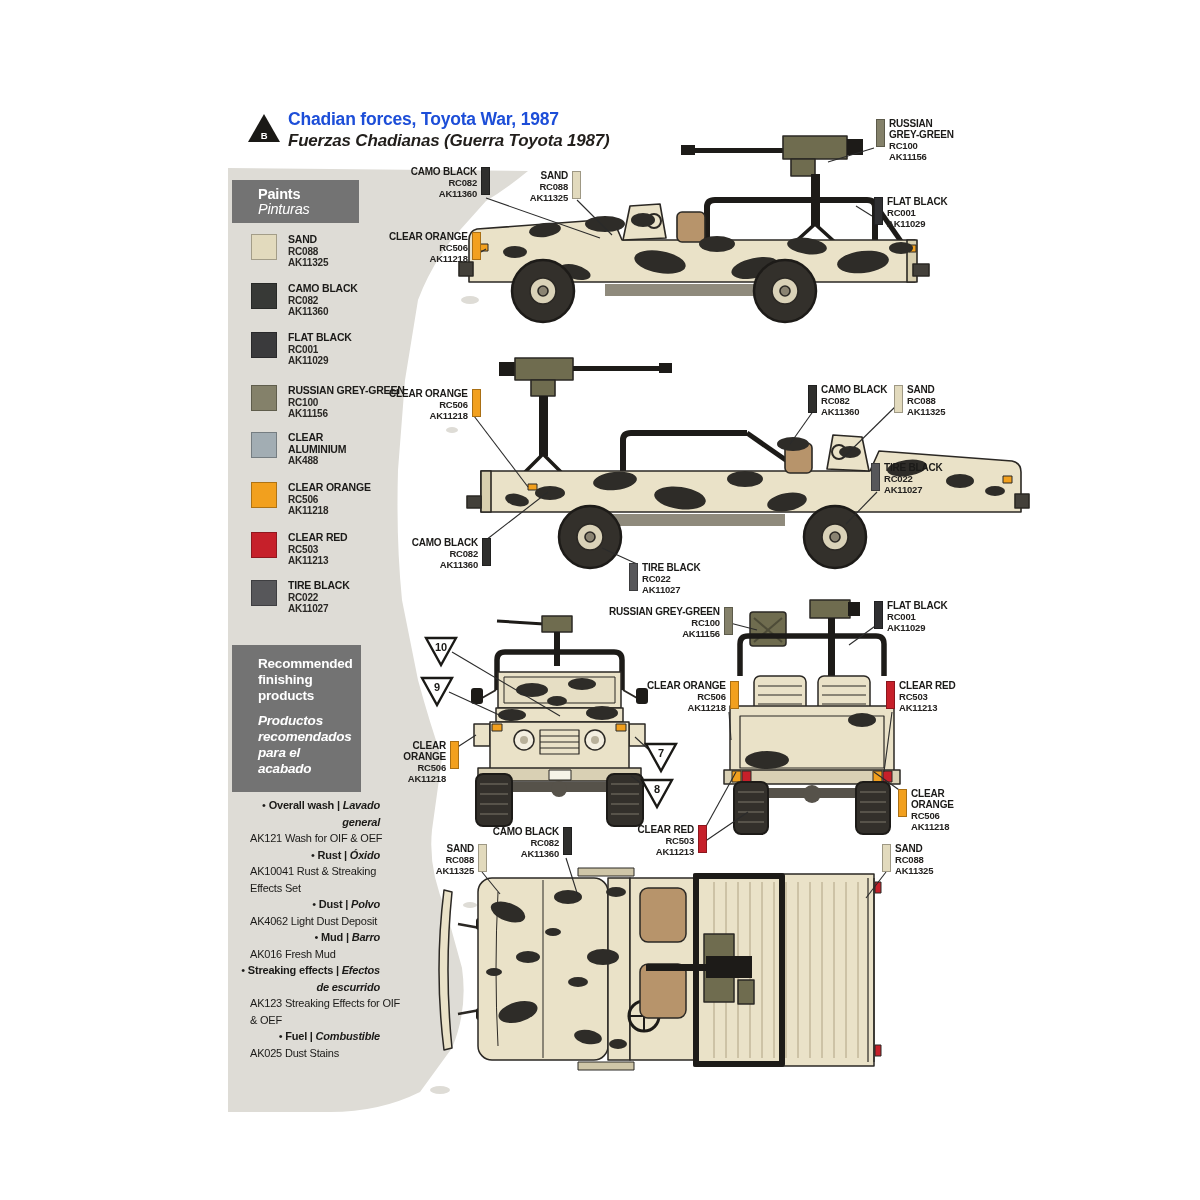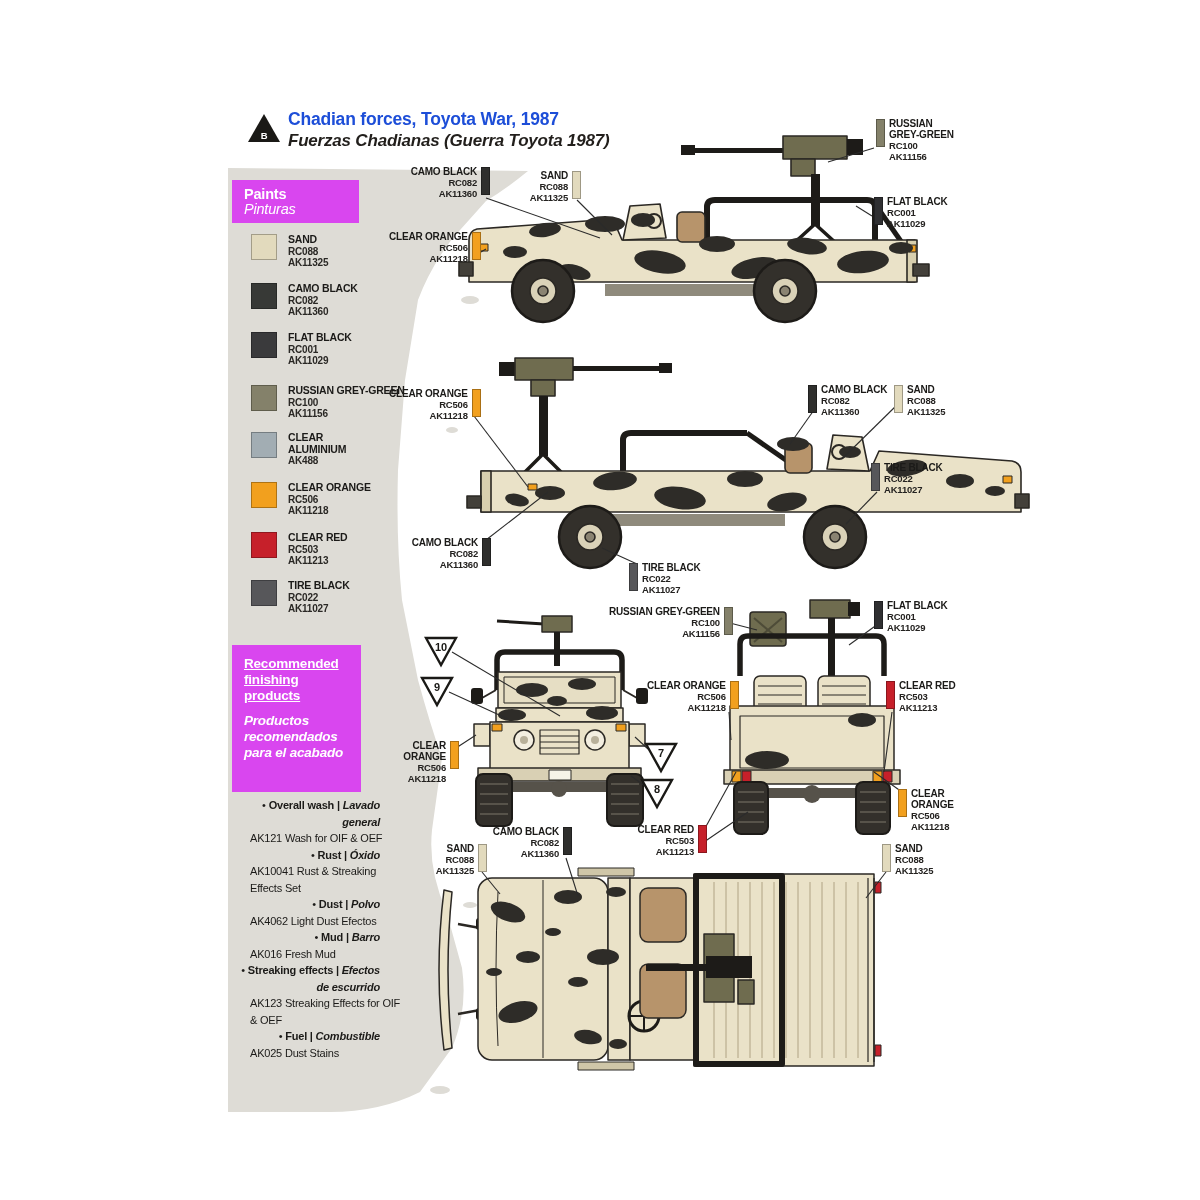--- a/index.html
+++ b/index.html
@@ -5,26 +5,26 @@
   html,body{margin:0;padding:0;background:#fff;}
   #page{position:relative;width:1200px;height:1200px;background:#ffffff;overflow:hidden;
         font-family:"Liberation Sans",sans-serif;color:#1b1a18;letter-spacing:-0.2px;}
   .abs{position:absolute;}
   svg{display:block;}
   
   #title-block{position:absolute;left:288px;top:109px;}
   #title-main{font-size:17.5px;font-weight:bold;line-height:21px;color:#1d4ed8;}
   #title-sub{font-size:17px;font-weight:bold;font-style:italic;line-height:21px;color:#221f1c;}
   
-  .orange-box{position:absolute;background:#d946ef;color:#fff;padding:7px 10px 8px 12px;box-sizing:border-box;}
+  .orange-box{position:absolute;background:#737373;color:#fff;padding:7px 10px 8px 26px;box-sizing:border-box;}
   #paints-box{left:232px;top:180px;width:127px;height:43px;}
   #paints-box .en{font-size:14.5px;font-weight:bold;line-height:15px;}
   #paints-box .es{font-size:14.5px;font-weight:normal;font-style:italic;line-height:15px;}
   #finish-box{left:232px;top:645px;width:129px;height:147px;padding-top:11px;}
-  #finish-box .en{font-size:13.5px;font-weight:bold;line-height:16px;text-decoration:underline;}
+  #finish-box .en{font-size:13.5px;font-weight:bold;line-height:16px;}
   #finish-box .es{font-size:13.5px;font-weight:bold;font-style:italic;line-height:16px;margin-top:9px;}
   
   .swatch-row{position:absolute;left:251px;display:flex;gap:11px;}
   .swatch-box{width:26px;height:26px;flex:0 0 26px;border:1px solid rgba(0,0,0,0.28);box-sizing:border-box;}
   .sw-name{font-size:10.5px;font-weight:bold;line-height:11.5px;white-space:nowrap;}
   .sw-code{font-size:10px;font-weight:600;line-height:11.5px;color:#2a2825;}
   
   #finishing-list{position:absolute;left:240px;top:797px;width:180px;}
   .fin-head{width:132px;font-size:11px;line-height:16.5px;text-indent:-8px;padding-left:8px;text-align:right;}
   .fin-en{font-weight:bold;}
@@ -142,21 +142,21 @@
       <div class="fin-item">
         <div class="fin-head">• <span class="fin-en">Overall wash |</span> <span class="fin-es">Lavado general</span></div>
         <div class="fin-prod">AK121 Wash for OIF &amp; OEF</div>
       </div>
       <div class="fin-item">
         <div class="fin-head">• <span class="fin-en">Rust |</span> <span class="fin-es">Óxido</span></div>
         <div class="fin-prod">AK10041 Rust &amp; Streaking Effects Set</div>
       </div>
       <div class="fin-item">
         <div class="fin-head">• <span class="fin-en">Dust |</span> <span class="fin-es">Polvo</span></div>
-        <div class="fin-prod">AK4062 Light Dust Efectos</div>
+        <div class="fin-prod">AK4062 Light Dust Deposit</div>
       </div>
       <div class="fin-item">
         <div class="fin-head">• <span class="fin-en">Mud |</span> <span class="fin-es">Barro</span></div>
         <div class="fin-prod">AK016 Fresh Mud</div>
       </div>
       <div class="fin-item">
         <div class="fin-head">• <span class="fin-en">Streaking effects |</span> <span class="fin-es">Efectos de escurrido</span></div>
         <div class="fin-prod">AK123 Streaking Effects for OIF &amp; OEF</div>
       </div>
       <div class="fin-item">

